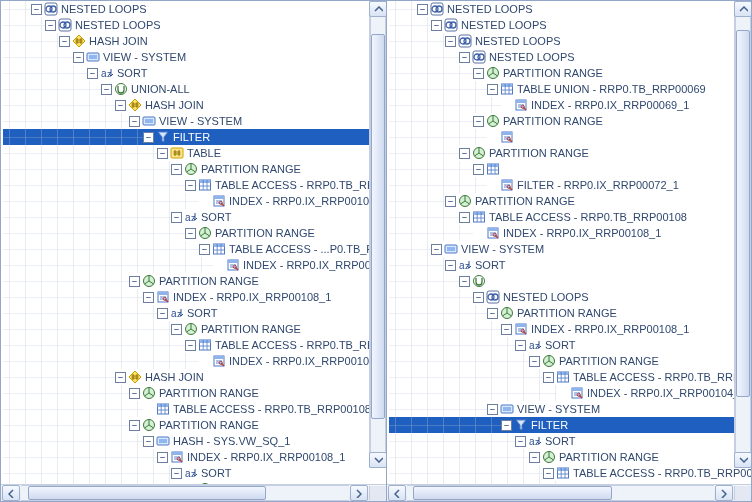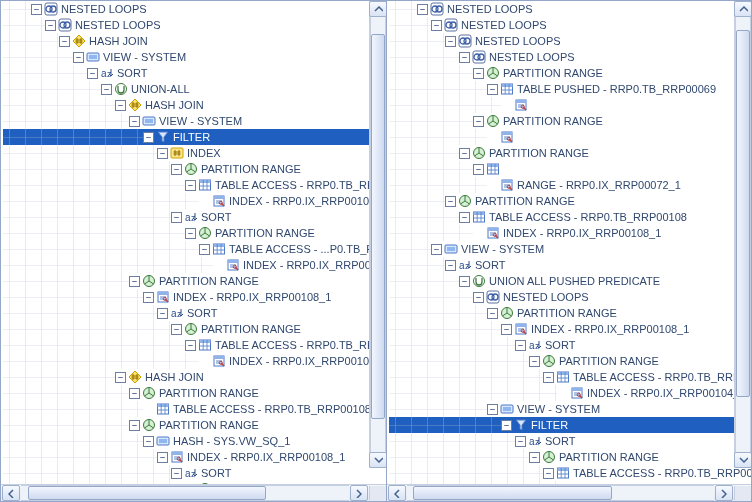--- a/index.html
+++ b/index.html
@@ -261,21 +261,21 @@
             <span class="label">FILTER</span>
           </div>
           <div class="row">
             <span class="indent" style="width: 154px;"></span>
             <span class="exp">−</span>
             <span class="icon">
               <svg width="14" height="14" viewBox="0 0 14 14">
                 <use href="#ic-hash"></use>
               </svg>
             </span>
-            <span class="label">INDEX</span>
+            <span class="label">TABLE</span>
           </div>
           <div class="row">
             <span class="indent" style="width: 168px;"></span>
             <span class="exp">−</span>
             <span class="icon">
               <svg width="14" height="14" viewBox="0 0 14 14">
                 <use href="#ic-partition"></use>
               </svg>
             </span>
             <span class="label">PARTITION RANGE</span>
@@ -568,30 +568,31 @@
             <span class="label">PARTITION RANGE</span>
           </div>
           <div class="row">
             <span class="indent" style="width: 98px;"></span>
             <span class="exp">−</span>
             <span class="icon">
               <svg width="14" height="14" viewBox="0 0 14 14">
                 <use href="#ic-table"></use>
               </svg>
             </span>
-            <span class="label">TABLE PUSHED - RRP0.TB_RRP00069</span>
+            <span class="label">TABLE UNION - RRP0.TB_RRP00069</span>
           </div>
           <div class="row">
             <span class="indent" style="width: 112px;"></span>
             <span class="exp empty"></span>
             <span class="icon">
               <svg width="14" height="14" viewBox="0 0 14 14">
                 <use href="#ic-index"></use>
               </svg>
             </span>
+            <span class="label">INDEX - RRP0.IX_RRP00069_1</span>
           </div>
           <div class="row">
             <span class="indent" style="width: 84px;"></span>
             <span class="exp">−</span>
             <span class="icon">
               <svg width="14" height="14" viewBox="0 0 14 14">
                 <use href="#ic-partition"></use>
               </svg>
             </span>
             <span class="label">PARTITION RANGE</span>
@@ -625,21 +626,21 @@
             </span>
           </div>
           <div class="row">
             <span class="indent" style="width: 98px;"></span>
             <span class="exp empty"></span>
             <span class="icon">
               <svg width="14" height="14" viewBox="0 0 14 14">
                 <use href="#ic-index"></use>
               </svg>
             </span>
-            <span class="label">RANGE - RRP0.IX_RRP00072_1</span>
+            <span class="label">FILTER - RRP0.IX_RRP00072_1</span>
           </div>
           <div class="row">
             <span class="indent" style="width: 56px;"></span>
             <span class="exp">−</span>
             <span class="icon">
               <svg width="14" height="14" viewBox="0 0 14 14">
                 <use href="#ic-partition"></use>
               </svg>
             </span>
             <span class="label">PARTITION RANGE</span>
@@ -685,21 +686,20 @@
             <span class="label">SORT</span>
           </div>
           <div class="row">
             <span class="indent" style="width: 70px;"></span>
             <span class="exp">−</span>
             <span class="icon">
               <svg width="14" height="14" viewBox="0 0 14 14">
                 <use href="#ic-union"></use>
               </svg>
             </span>
-            <span class="label">UNION ALL PUSHED PREDICATE</span>
           </div>
           <div class="row">
             <span class="indent" style="width: 84px;"></span>
             <span class="exp">−</span>
             <span class="icon">
               <svg width="14" height="14" viewBox="0 0 14 14">
                 <use href="#ic-nested-loops"></use>
               </svg>
             </span>
             <span class="label">NESTED LOOPS</span>

